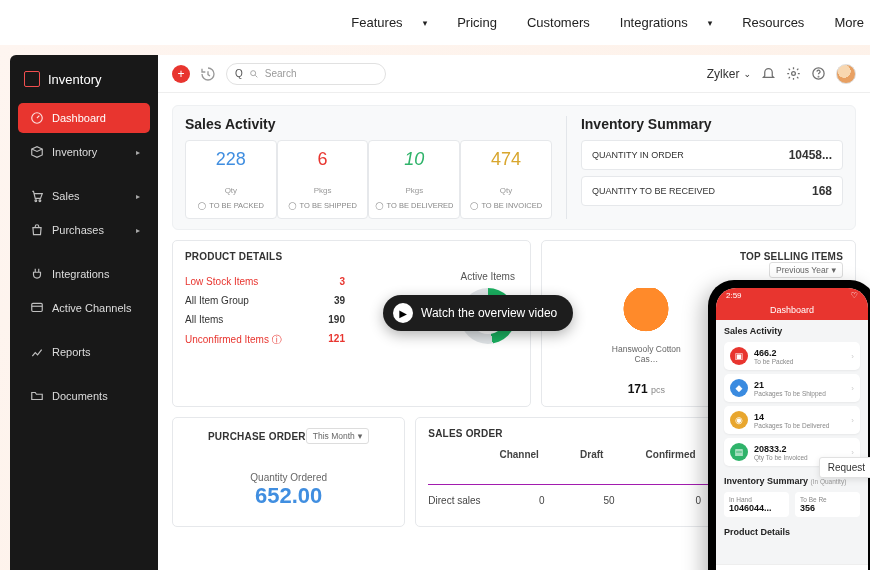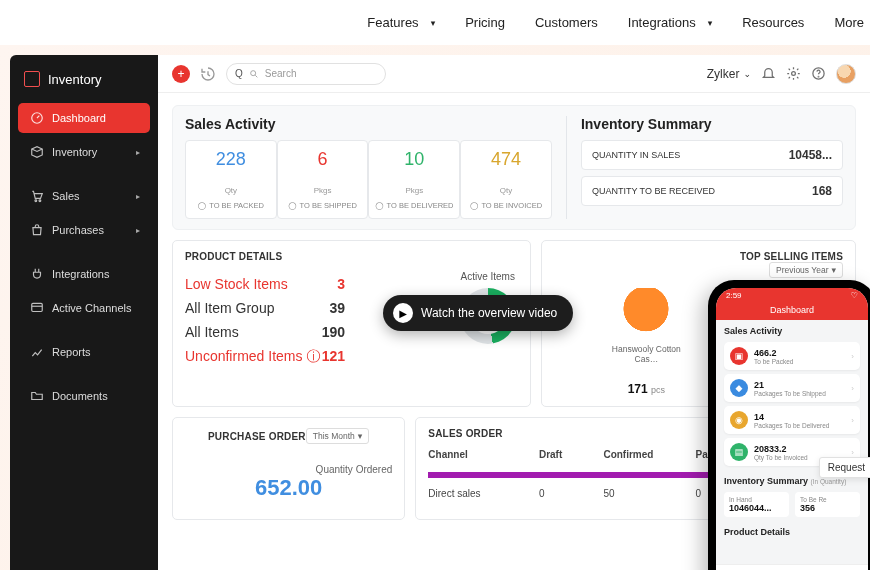--- a/index.html
+++ b/index.html
@@ -1,20 +1,20 @@
 <!DOCTYPE html>
 <html><head>
   <meta charset="utf-8">
   <style>
     * { margin: 0; padding: 0; box-sizing: border-box; font-family: -apple-system, BlinkMacSystemFont, "Segoe UI", Helvetica, Arial, sans-serif; }
     body { width: 870px; height: 570px; overflow: hidden; background: #fff; font-size: 12px; color: #333; }
 
     
     .topnav { height: 45px; display: flex; align-items: center; justify-content: flex-end; padding: 0 6px; gap: 30px; font-size: 13px; color: #222; background:#fff; }
-    .topnav-item { display: flex; align-items: center; gap: 12px; cursor: pointer; }
+    .topnav-item { display: flex; align-items: center; gap: 20px; cursor: pointer; }
     .chev { font-size: 9px; }
 
     
     .shell { display: flex; height: 525px; background: linear-gradient(135deg, #fef5f0 0%, #fdf0e6 100%); padding: 10px 0 0 10px; }
 
     
     .sidebar { width: 148px; background: #181818; color: #e6e6e6; border-radius: 6px 0 0 0; display: flex; flex-direction: column; padding-top: 10px; font-size: 11px; }
     .logo { display: flex; align-items: center; gap: 8px; padding: 6px 14px 14px 14px; font-size: 13px; font-weight: 500; color: #fff; }
     .logo-ico { width: 16px; height: 16px; border: 1.5px solid #f14f4f; border-radius: 2px; display: inline-block; position: relative; }
     .side-item { display: flex; align-items: center; gap: 8px; padding: 8px 12px; margin: 2px 8px; border-radius: 5px; cursor: pointer; color: #ddd; position: relative; }
@@ -40,57 +40,57 @@
     .top-grid { display: flex; gap: 14px; background: #f8f9fa; border: 1px solid #eef0f2; border-radius: 6px; padding: 10px 12px; }
     .sales-act { flex: 1.4; }
     .sec-title { font-size: 14px; font-weight: 600; color: #222; margin-bottom: 8px; }
     .act-cards { display: flex; }
     .act-card { flex:1; background: #fff; border: 1px solid #e6e8eb; border-radius: 4px; text-align: center; padding: 8px 4px; cursor: pointer; }
     .act-num { font-size: 18px; font-weight: 500; }
     .act-unit { font-size: 8px; color: #999; margin-top: 16px; }
     .act-cap { font-size: 7.5px; color: #888; margin-top: 6px; display: flex; align-items: center; justify-content: center; gap: 3px; }
     .c-blue { color: #408ee0; }
     .c-red  { color: #e8352f; }
-    .c-green{ color: #2fb36a; }
+    .c-green{ color: #2fb36a; font-style: italic; }
     .c-yel  { color: #d8a62e; }
 
     .isum { flex: 1; border-left: 1px solid #e3e6ea; padding-left: 14px; }
     .isum-row { display: flex; justify-content: space-between; align-items: center; background: #fff; border: 1px solid #e6e8eb; border-radius: 4px; padding: 7px 10px; font-size: 9px; margin-bottom: 6px; }
     .isum-row .val { font-size: 12px; font-weight: 600; }
 
     .mid-grid { display: flex; gap: 10px; margin-top: 10px; }
     .card { background: #fff; border: 1px solid #e6e8eb; border-radius: 5px; padding: 10px 12px; }
     .card-h { font-size: 10px; font-weight: 700; color: #333; letter-spacing: .2px; }
     .pd { flex: 1.15; position: relative; }
-    .pd-row { display: flex; justify-content: space-between; padding: 4px 0; font-size: 14px; }
+    .pd-row { display: flex; justify-content: space-between; padding: 4px 0; font-size: 10px; }
     .pd-row.red { color: #e8352f; }
     .pd-row .n { font-weight: 600; }
     .pd-right { position: absolute; right: 14px; top: 30px; text-align: center; font-size: 10px; color: #555; }
     .donut { width: 56px; height: 56px; border-radius: 50%; background: conic-gradient(#1aae5f 0 170deg, #dfe3e6 170deg 360deg); margin: 6px auto 0; position: relative; }
     .donut::after { content:""; position:absolute; inset: 10px; background:#fff; border-radius:50%; }
 
     .ts { flex: 1; }
     .ts-head { display: flex; justify-content: space-between; align-items: flex-end; flex-direction: column; }
     .chip { font-size: 8.5px; border: 1px solid #ddd; border-radius: 3px; padding: 2px 6px; color: #666; cursor: pointer; display:flex; align-items:center; gap:3px;}
     .ts-items { display: flex; gap: 14px; margin-top: 10px; justify-content: center; }
     .ts-item { text-align: center; font-size: 8.5px; color: #666; max-width: 90px; }
     .prod-img { width: 52px; height: 52px; border-radius: 3px; margin: 0 auto 4px; }
     .prod1 { background: radial-gradient(circle at 50% 40%, #ff8a2a 0 55%, #fff 56%); }
     .prod2 { background: radial-gradient(circle at 50% 45%, #8e7cd8 0 48%, #fff 49%); }
     .ts-q { font-size: 12px; font-weight: 600; color: #111; margin-top: 18px; }
     .ts-q .u { font-size: 9px; font-weight: 400; color: #888; }
 
     .low-grid { display: flex; gap: 10px; margin-top: 10px; }
     .po { flex: .7; text-align: center; }
     .po-h { display:flex; justify-content: center; align-items:center; text-align:left;}
-    .po-lbl { font-size: 10px; color: #666; margin-top: 20px; text-align: right; }
+    .po-lbl { font-size: 10px; color: #666; margin-top: 28px; }
     .po-val { font-size: 22px; font-weight: 600; color: #408ee0; }
 
     .so { flex: 1.4; }
-    .tbl-h { display: flex; font-size: 10px; font-weight: 600; color: #444; margin-top: 10px; border-bottom: 6px solid #a21caf; padding-bottom: 12px; }
+    .tbl-h { display: flex; font-size: 10px; font-weight: 600; color: #444; margin-top: 10px; border-bottom: 1px solid #a21caf; padding-bottom: 24px; text-align: right; }
     .tbl-r { display: flex; font-size: 10px; color: #444; padding: 10px 0; }
     .cch { flex: 1.2; } .cdr { flex:.7; } .ccf { flex:1; } .cpk { flex:.8; } .csh { flex:.8; }
 
     
     .video-pill { position: absolute; left: 225px; top: 202px; background: #1d1d1d; color: #fff; border-radius: 22px; padding: 8px 16px 8px 10px; font-size: 12px; display: flex; align-items: center; gap: 8px; cursor: pointer; box-shadow: 0 4px 14px rgba(0,0,0,.3); z-index: 5; }
     .play { width: 20px; height: 20px; border-radius: 50%; background:#fff; color:#000; display:flex; align-items:center; justify-content:center; font-size:10px; }
 
     
     .phone { position: absolute; right: -6px; bottom: -30px; width: 168px; height: 320px; background: #000; border-radius: 26px; padding: 8px; z-index: 6; box-shadow: -6px 6px 20px rgba(0,0,0,.25); }
     .phone-inner { background:#f4f5f6; width:100%; height:100%; border-radius: 20px; overflow:hidden; position:relative; }
@@ -298,21 +298,21 @@
               <div class="act-cap">
                   <span>◯</span>
                   <span>TO BE INVOICED</span>
                 </div>
             </div>
           </div>
         </div>
         <div class="isum">
           <div class="sec-title">Inventory Summary</div>
           <div class="isum-row">
-            <span>QUANTITY IN SALES</span>
+            <span>QUANTITY IN ORDER</span>
             <span class="val">10458...</span>
           </div>
           <div class="isum-row">
             <span>QUANTITY TO BE RECEIVED</span>
             <span class="val">168</span>
           </div>
         </div>
       </div>
 
       <div class="mid-grid">

